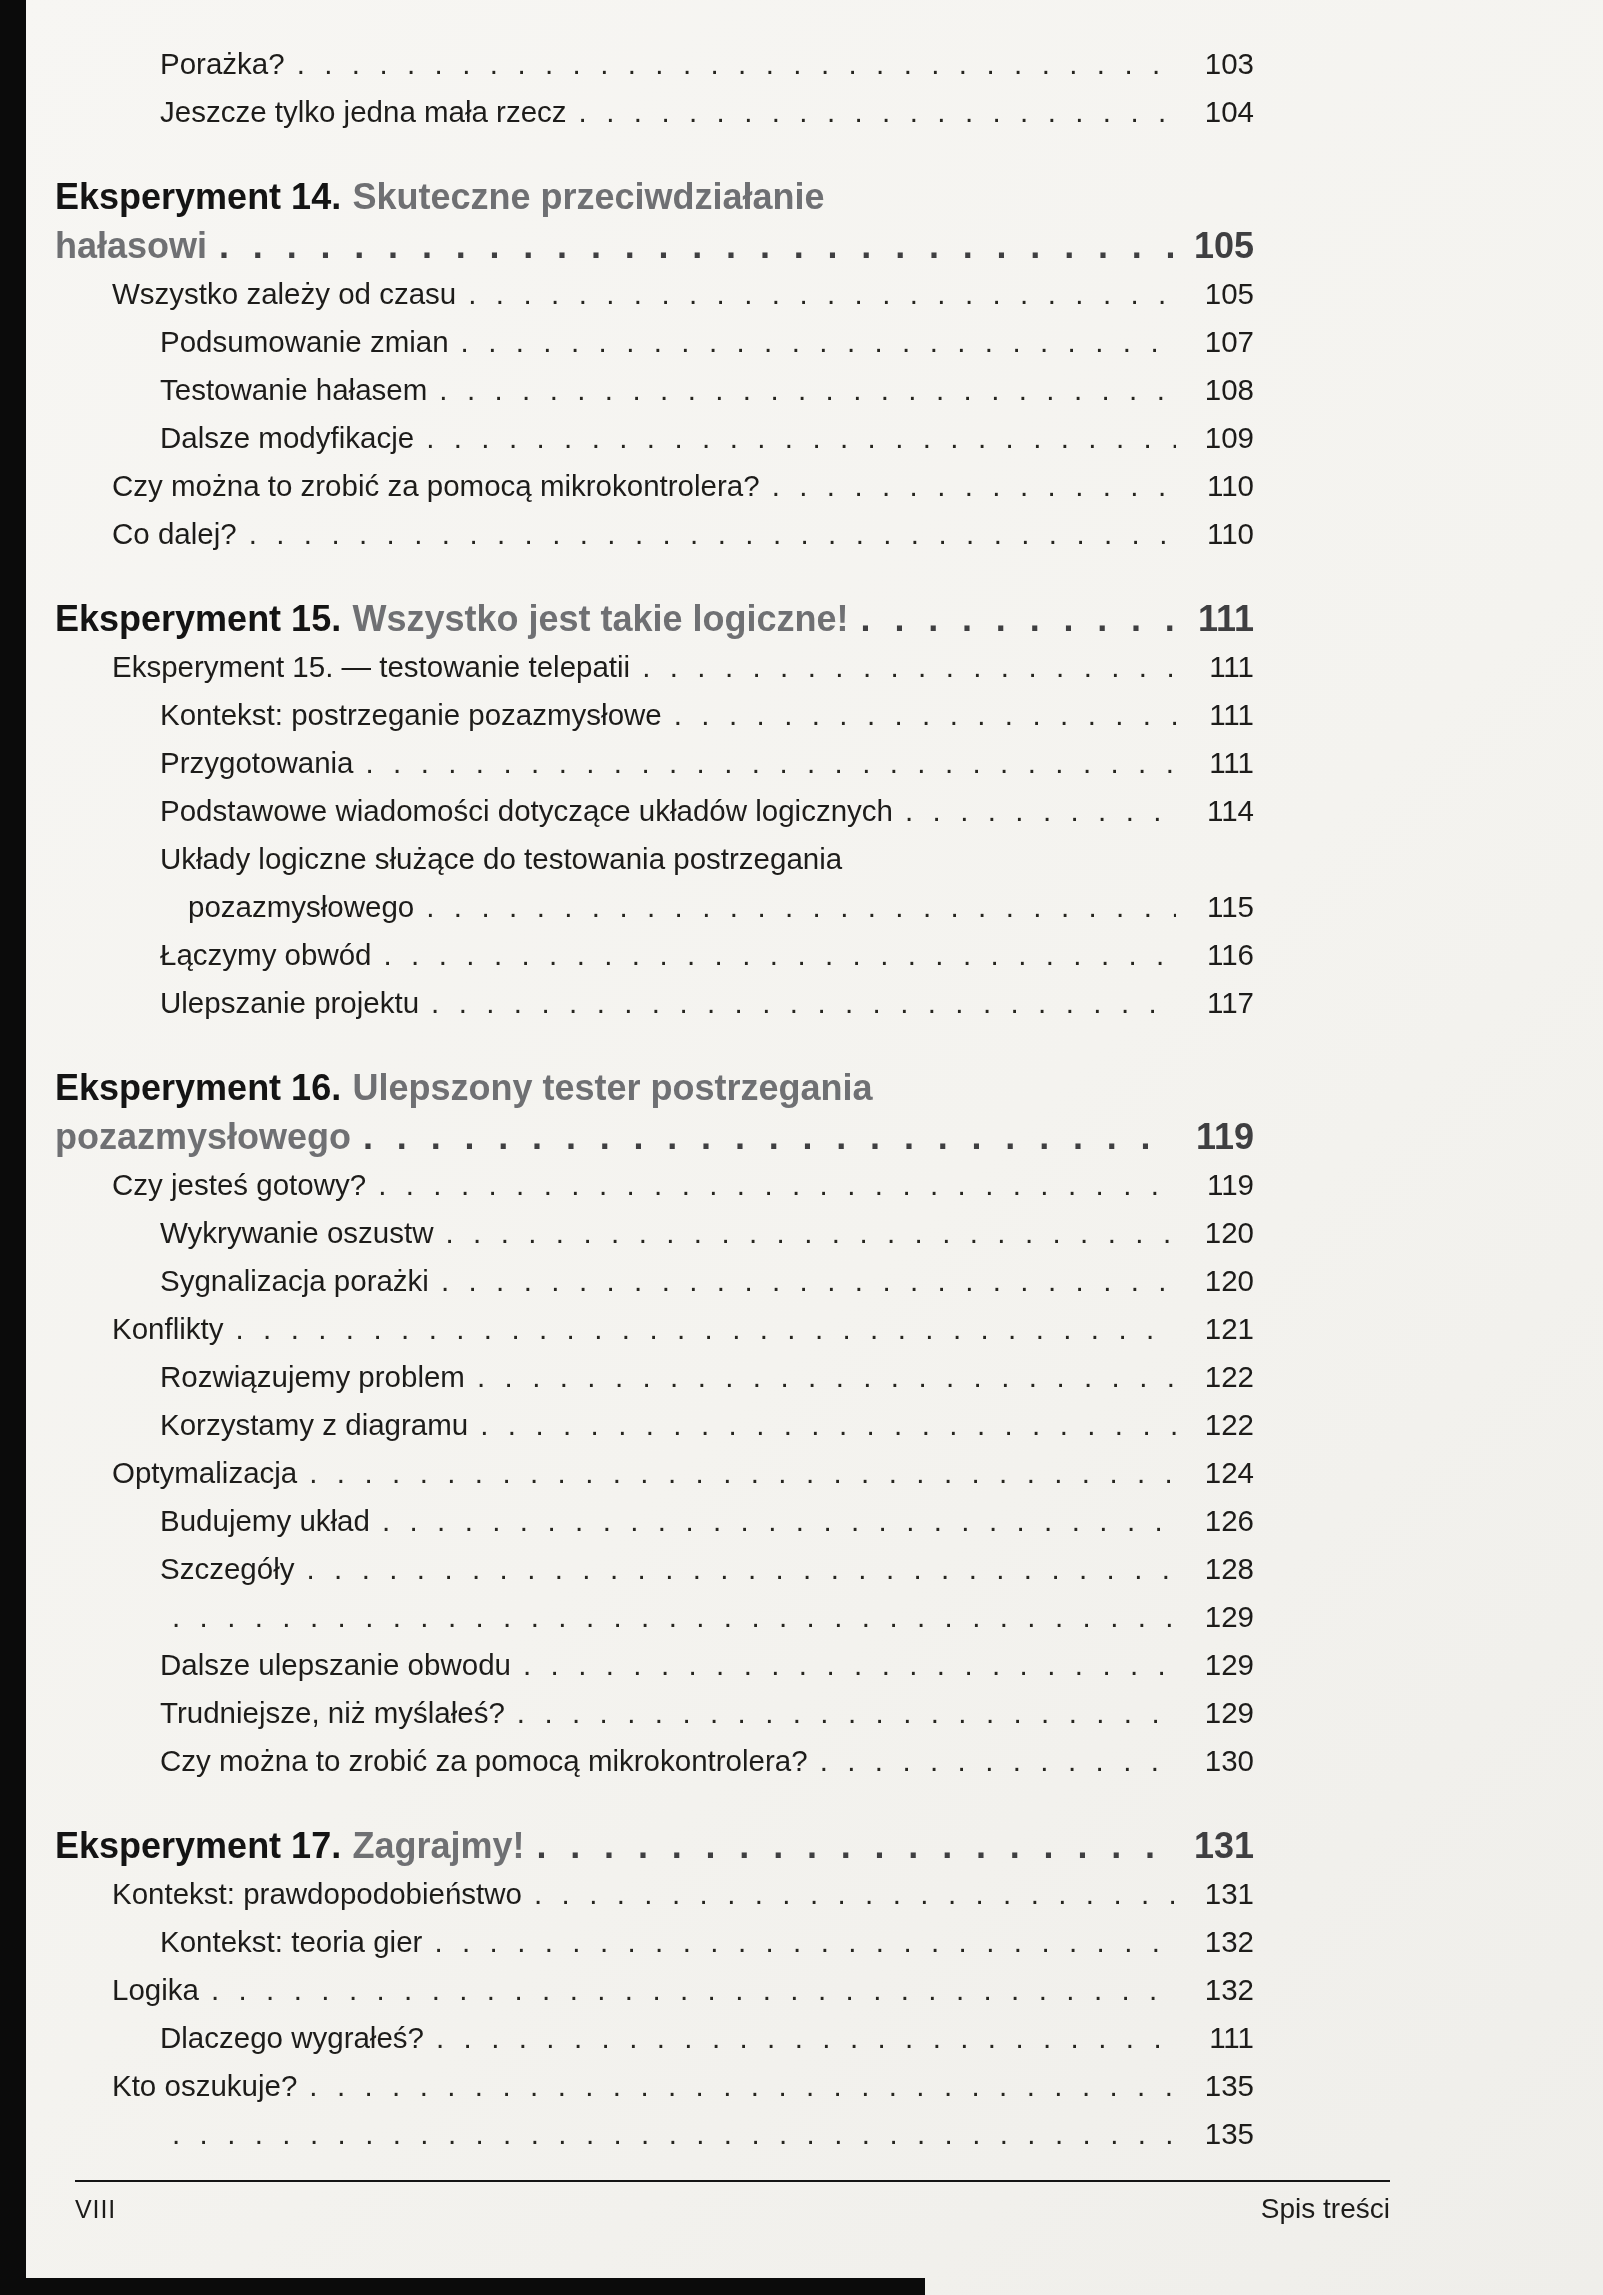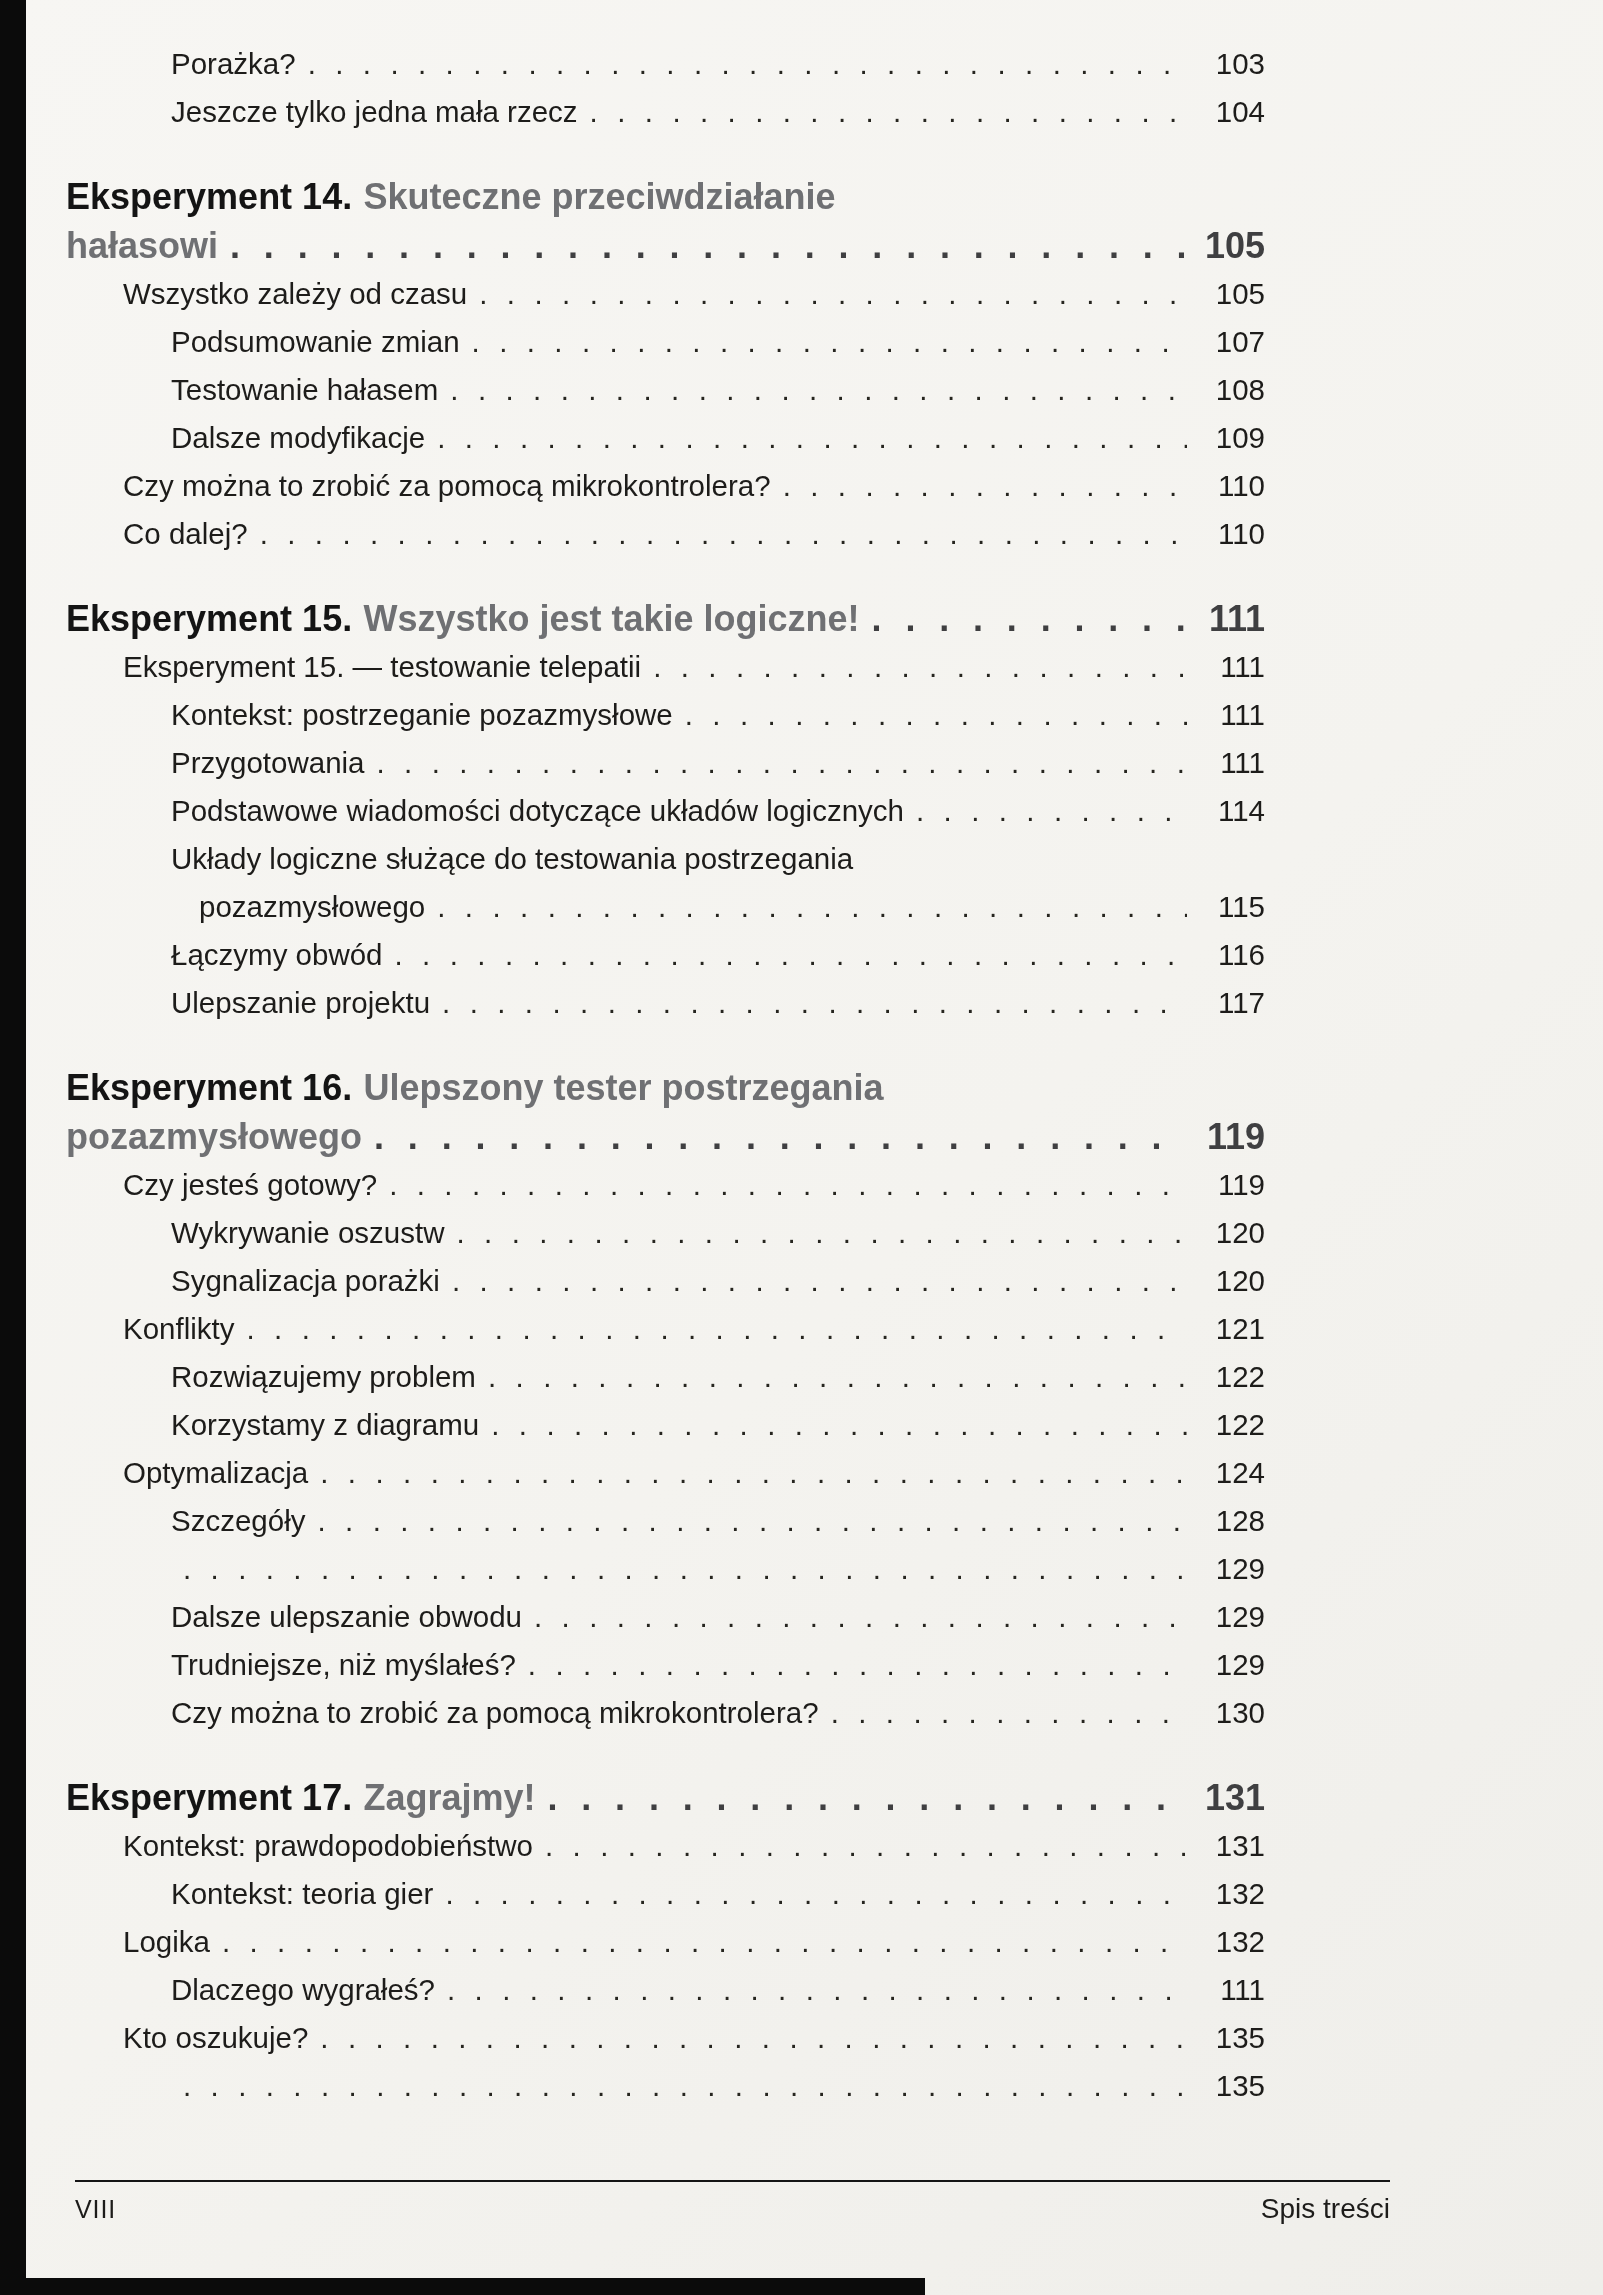--- a/index.html
+++ b/index.html
@@ -28,21 +28,21 @@
   .scan-bar-bottom {
     position: absolute;
     left: 26px; top: 2278px;
     width: 899px; height: 17.3px;
     background: #0b0b0b;
   }
 
   
   .content {
     position: absolute;
-    left: 66px; top: 40px;
+    left: 55px; top: 40px;
     width: 1199px;
     color: #1d1c1a;
   }
 
   .row { display: flex; align-items: baseline; }
 
   
   .entry-row {
     font-size: 29.5px;
     line-height: 48px;
@@ -292,20 +292,27 @@
         </div>
         <div class="entry indent-1">
           <div class="row entry-row">
             <span class="label">Optymalizacja</span>
             <span class="leader"></span>
             <span class="page-num">124</span>
           </div>
         </div>
         <div class="entry indent-2">
           <div class="row entry-row">
+            <span class="label">Budujemy układ</span>
+            <span class="leader"></span>
+            <span class="page-num">126</span>
+          </div>
+        </div>
+        <div class="entry indent-2">
+          <div class="row entry-row">
             <span class="label">Szczegóły</span>
             <span class="leader"></span>
             <span class="page-num">128</span>
           </div>
         </div>
         <div class="entry indent-2">
           <div class="row entry-row">
             <span class="leader"></span>
             <span class="page-num">129</span>
           </div>

